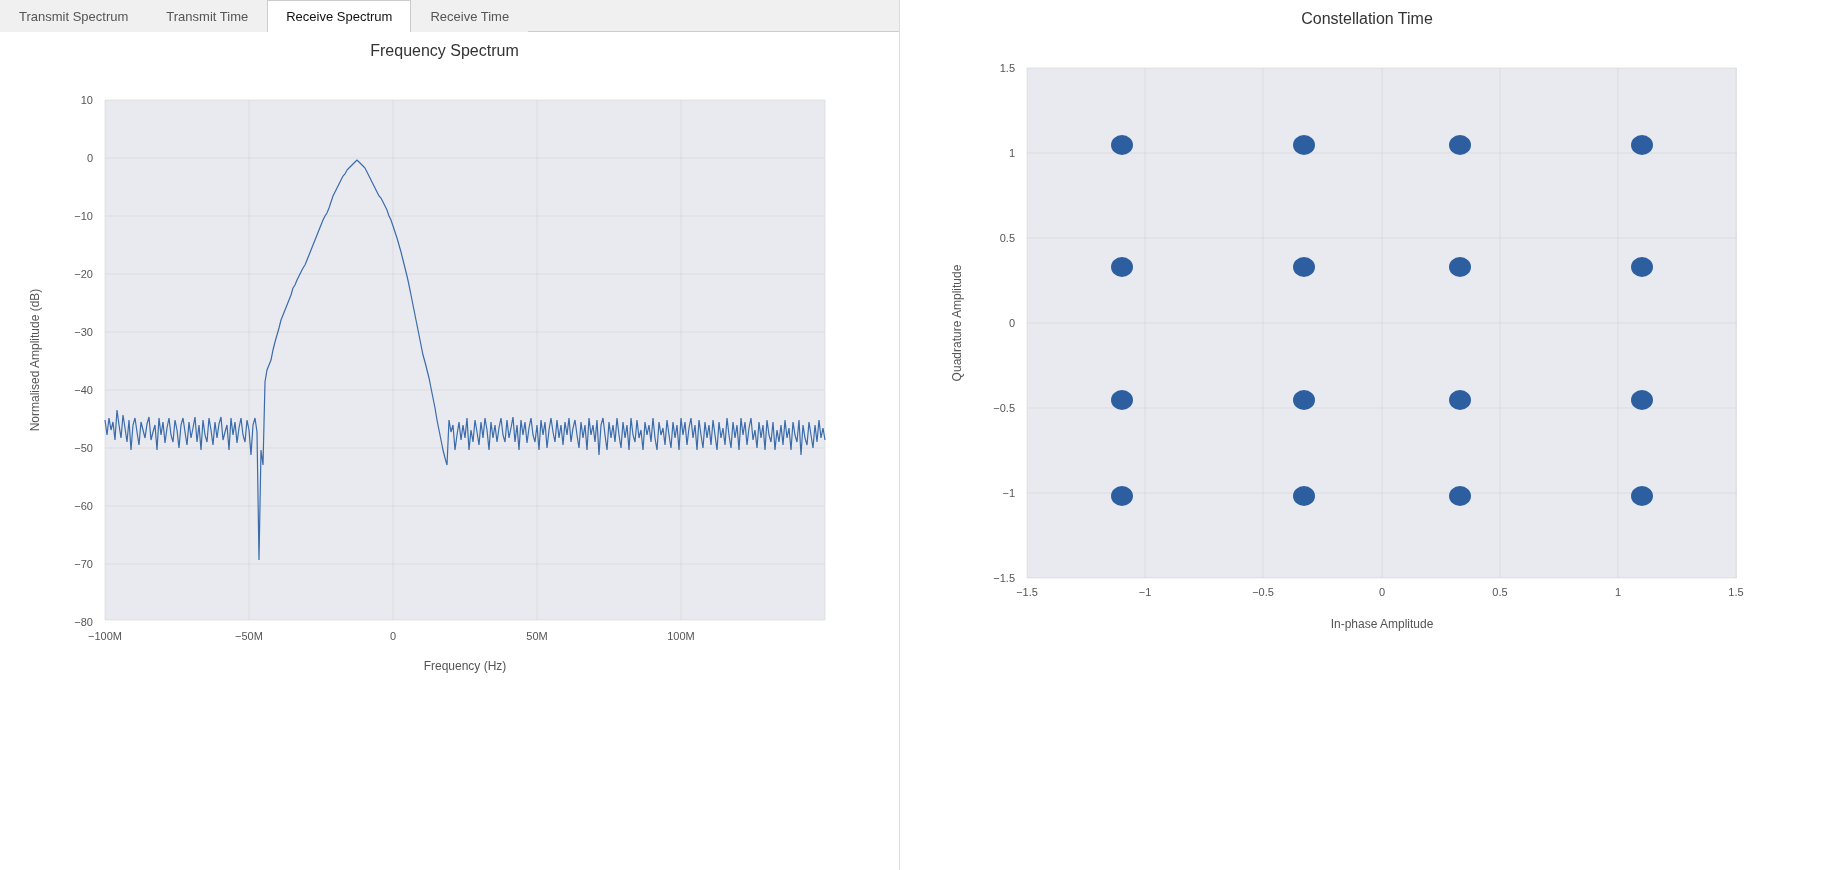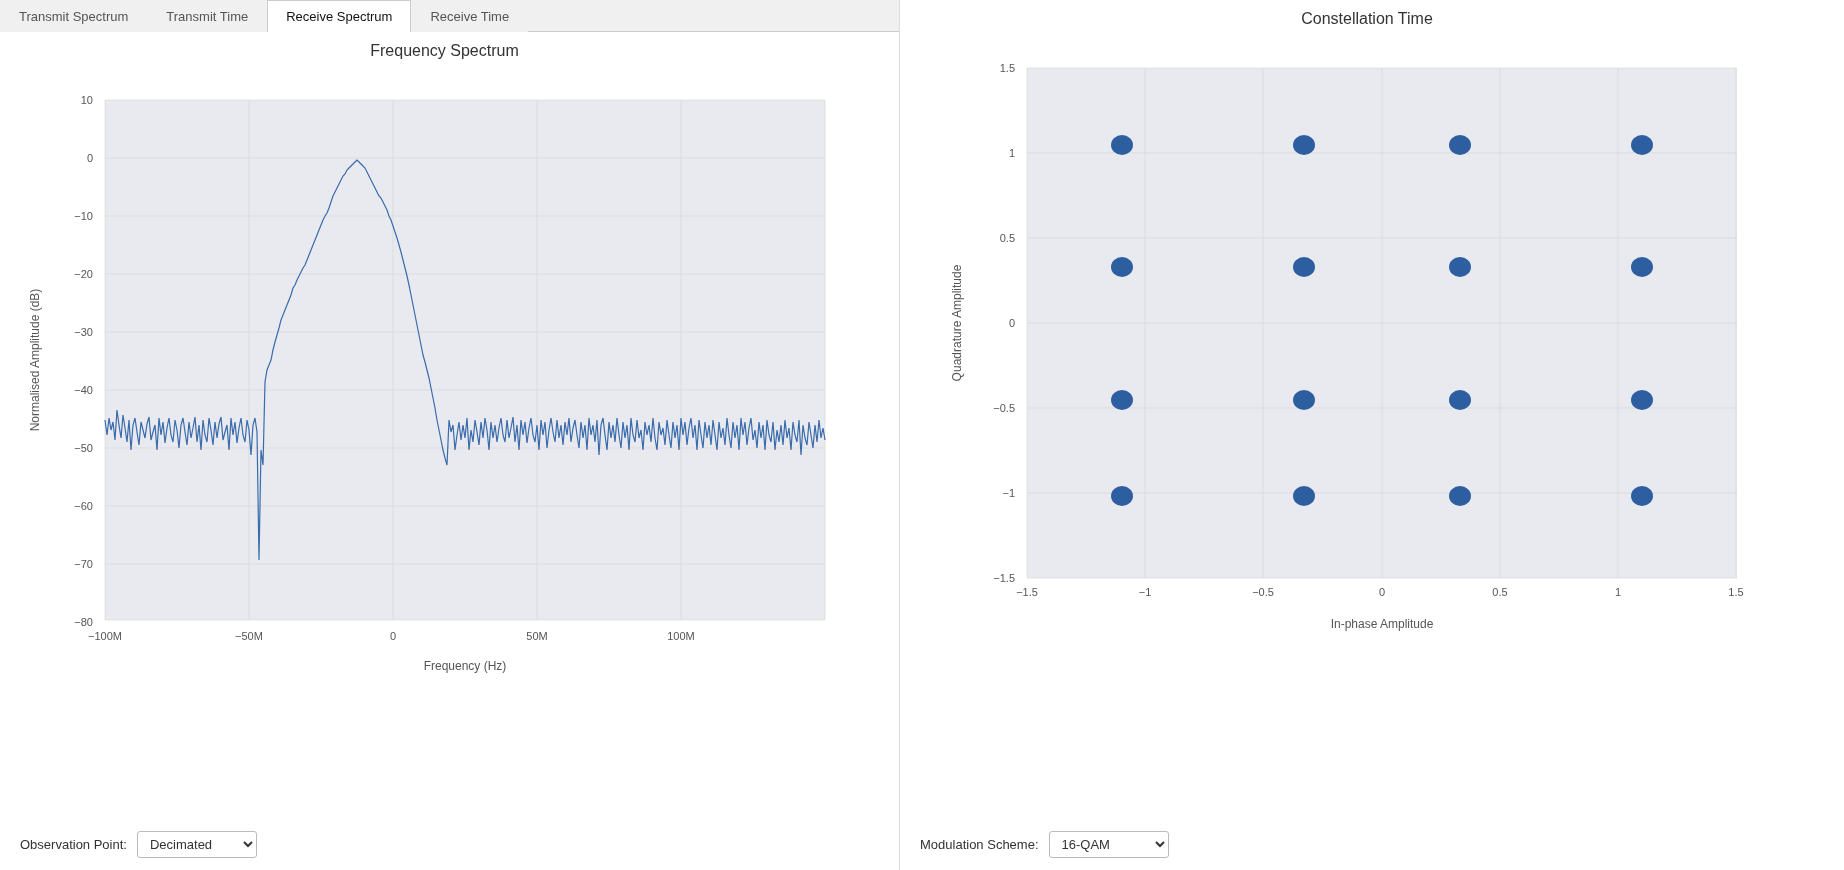--- a/index.html
+++ b/index.html
@@ -218,28 +218,20 @@
 680,342 682,358 684,345 686,365 688,340 690,355 692,370 694,342 696,358 698,348
 700,365 702,338 704,355 706,368 708,342 710,358 712,345 714,370 716,338 718,355
 720,342 722,365 724,348 726,338 728,360 730,350 732,368 734,342 736,358 738,345
 740,370 742,340 744,355 746,362 748,342 750,370 752,350 754,362 756,345 758,365
 760,340 762,358 764,348 766,370 768,342 770,355 772,362 774,340 776,375 778,345
 780,358 782,365 784,342 786,355 788,368 790,345 792,362 794,340 796,358 798,348 800,360
           "></polyline>
       </svg>
     </div>
 
-    <div class="bottom-bar">
-      <label>Observation Point:</label>
-      <select>
-        <option>Decimated</option>
-        <option>Raw</option>
-        <option>Filtered</option>
-      </select>
-    </div>
   </div>
 
   <div class="right-panel">
 
     <div class="chart-container">
       <div class="chart-title">Constellation Time</div>
 
       <svg width="840" height="620" viewBox="0 0 840 620">
 
         <rect x="80" y="20" width="710" height="510" class="plot-bg"></rect>
@@ -295,23 +287,14 @@
         <ellipse cx="513" cy="352" rx="11" ry="10" class="constellation-dot"></ellipse>
         <ellipse cx="695" cy="352" rx="11" ry="10" class="constellation-dot"></ellipse>
 
         <ellipse cx="175" cy="448" rx="11" ry="10" class="constellation-dot"></ellipse>
         <ellipse cx="357" cy="448" rx="11" ry="10" class="constellation-dot"></ellipse>
         <ellipse cx="513" cy="448" rx="11" ry="10" class="constellation-dot"></ellipse>
         <ellipse cx="695" cy="448" rx="11" ry="10" class="constellation-dot"></ellipse>
       </svg>
     </div>
 
-    <div class="bottom-bar">
-      <label>Modulation Scheme:</label>
-      <select>
-        <option>16-QAM</option>
-        <option>QPSK</option>
-        <option>8-PSK</option>
-        <option>64-QAM</option>
-      </select>
-    </div>
   </div>
 </div>
 
 </body></html>

